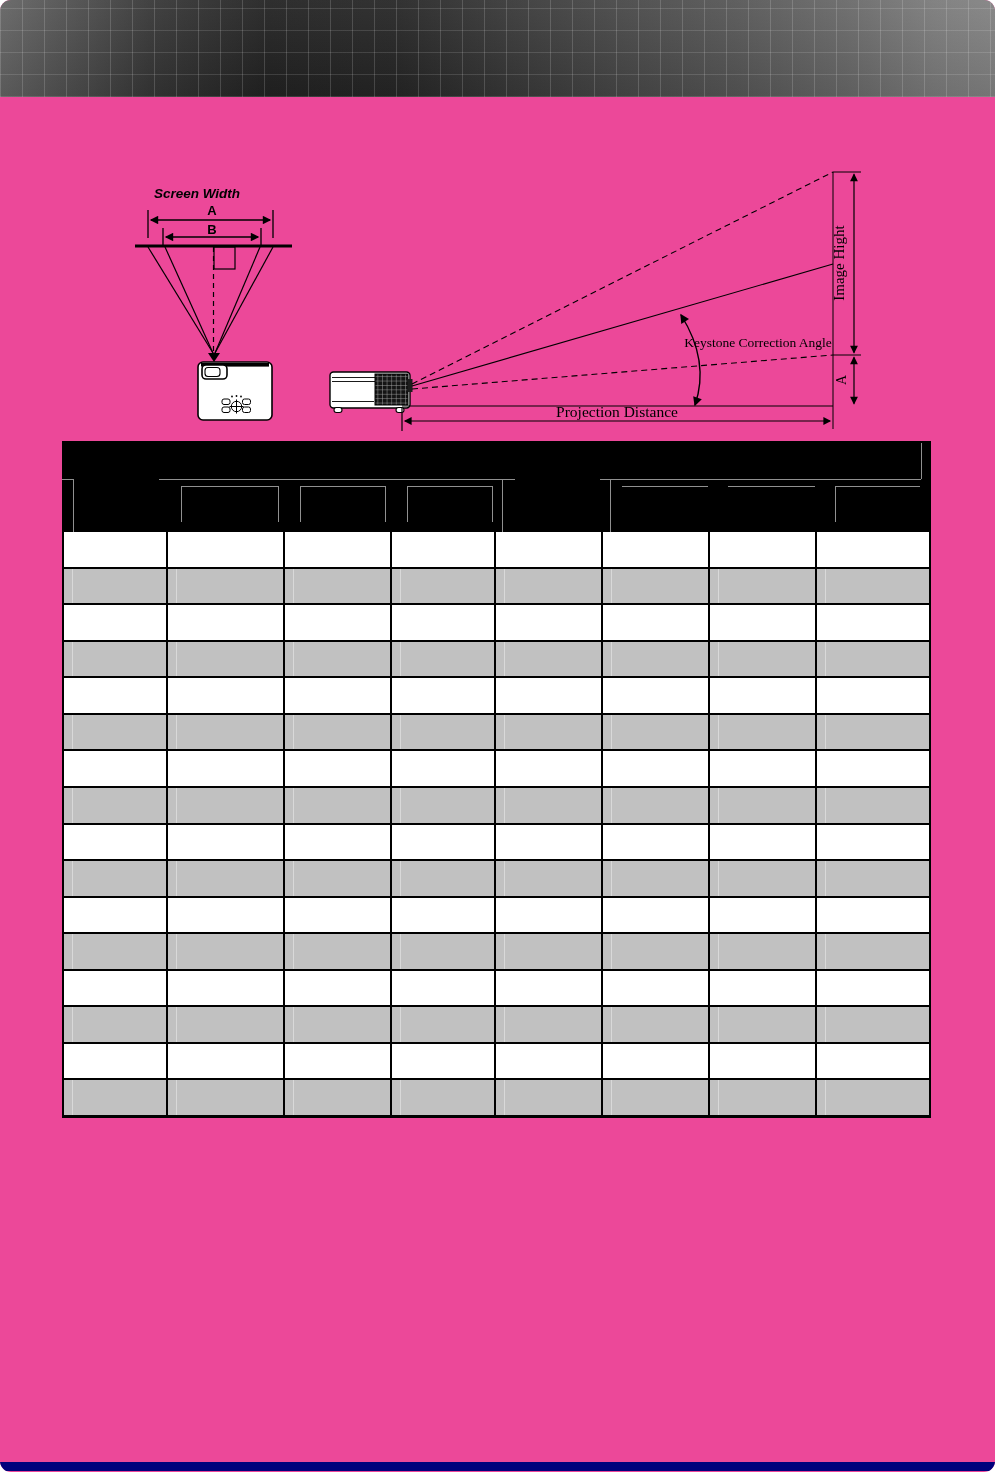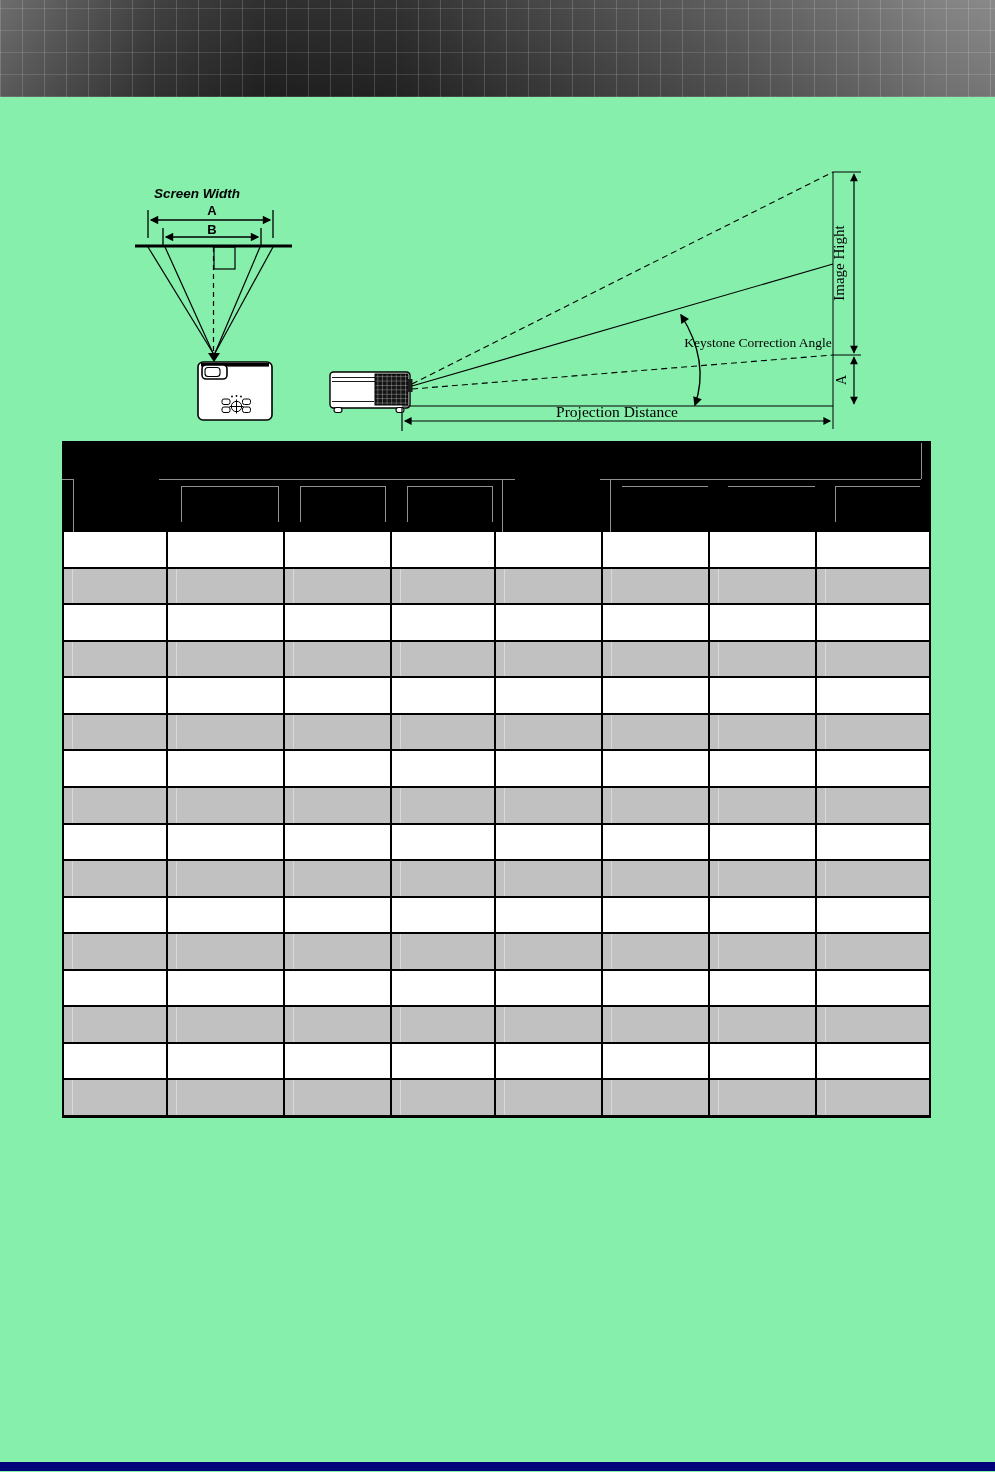--- a/index.html
+++ b/index.html
@@ -1,17 +1,17 @@
 <!DOCTYPE html>
 <html><head>
 <meta charset="utf-8">
 <style>
   html,body{margin:0;padding:0;background:#fff;}
-  #canvas{position:relative;width:995px;height:1472px;background:#86efac;overflow:hidden;
-          font-family:"Liberation Sans",sans-serif;}
+  #canvas{position:relative;width:995px;height:1472px;background:#ec4899;overflow:hidden;
+          font-family:"Liberation Sans",sans-serif;border-radius:11px;}
 
   
   #banner{position:absolute;left:0;top:0;width:995px;height:97px;
     background:
       repeating-linear-gradient(90deg, rgba(255,255,255,.16) 0 1px, transparent 1px 22px),
       repeating-linear-gradient(0deg, rgba(255,255,255,.13) 0 1px, transparent 1px 22px),
       linear-gradient(180deg, rgba(255,255,255,.06) 0%, rgba(0,0,0,.10) 100%),
       linear-gradient(90deg,#646464 0%,#4f4f4f 7%,#373737 15%,#222222 27%,#262626 40%,
                       #393939 52%,#484848 63%,#565656 74%,#686868 85%,#7b7b7b 94%,#828282 100%);}
 

